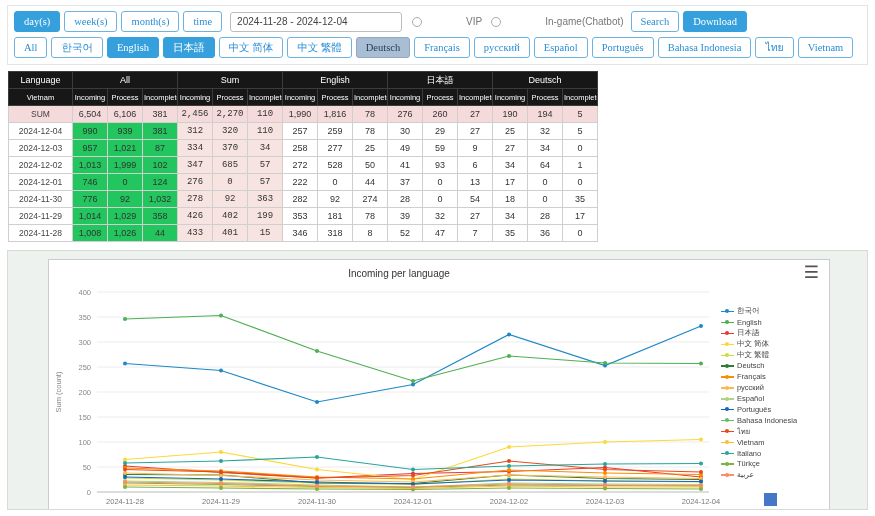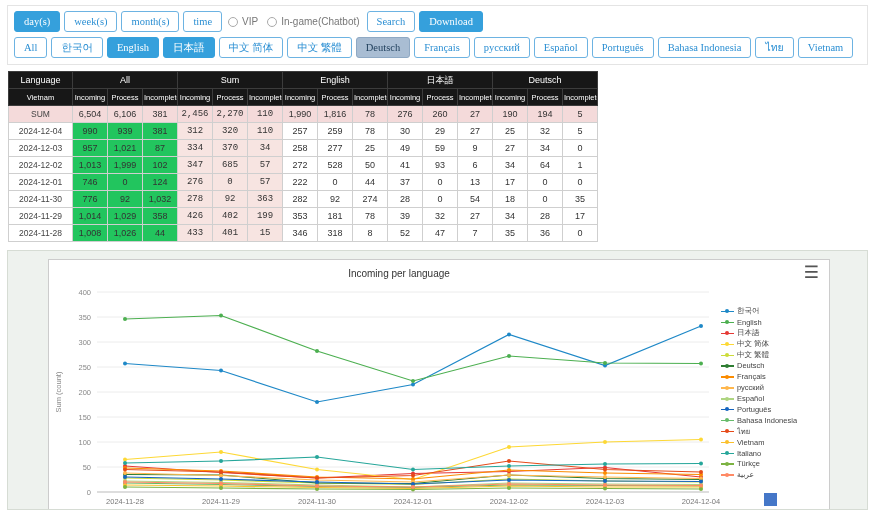--- a/index.html
+++ b/index.html
@@ -33,21 +33,21 @@
     font-family:Liberation Serif, serif;
     white-space:nowrap;
   }
   .btn-primary { background:#35a0dc; border-color:#35a0dc; color:#fff; }
   .btn-alt { background:#a9bdd3; border-color:#8fa9c4; color:#23425f; }
   .date-input {
     width:172px; font-size:10px; padding:3px 6px;
     border:1px solid #bdbdbd; border-radius:3px; color:#444;
     margin:0 8px 0 4px; font-family:inherit; height:20px;
   }
-  .check-group { display:inline-flex; align-items:center; margin:0 7px 0 2px; font-size:10px; color:#777; cursor:pointer; }
+  .check-group { display:inline-flex; align-items:center; margin:0 7px 0 2px; font-size:10px; color:#777; cursor:pointer;gap:40px; }
   .radio-circle { width:10px; height:10px; border:1px solid #aaa; border-radius:50%; margin-right:4px; background:#fff; flex:0 0 auto; }
   
   .table-wrap { margin:6px 0 0 8px; }
   table.report {
     border-collapse:collapse;
     table-layout:fixed;
     width:589px;
   }
   table.report th, table.report td {
     border:1px solid #cfcfcf;
@@ -105,20 +105,21 @@
     position:absolute; right:52px; bottom:4px;
     width:13px; height:13px; background:#4577c8; cursor:pointer;
   }
 </style>
 </head>
 <body>
 
 <div class="toolbar-panel">
   <div class="toolbar-row">
     <span id="period-group"><button class="btn btn-primary">day(s)</button><button class="btn">week(s)</button><button class="btn">month(s)</button><button class="btn">time</button></span>
+    <input class="date-input" type="text" value="2024-11-28 - 2024-12-04" style="">
     <span class="check-group">
       <span class="radio-circle"></span>
       <span>VIP</span>
     </span>
     <span class="check-group">
       <span class="radio-circle"></span>
       <span>In-game(Chatbot)</span>
     </span>
     <button class="btn">Search</button>
     <button class="btn btn-primary">Download</button>

